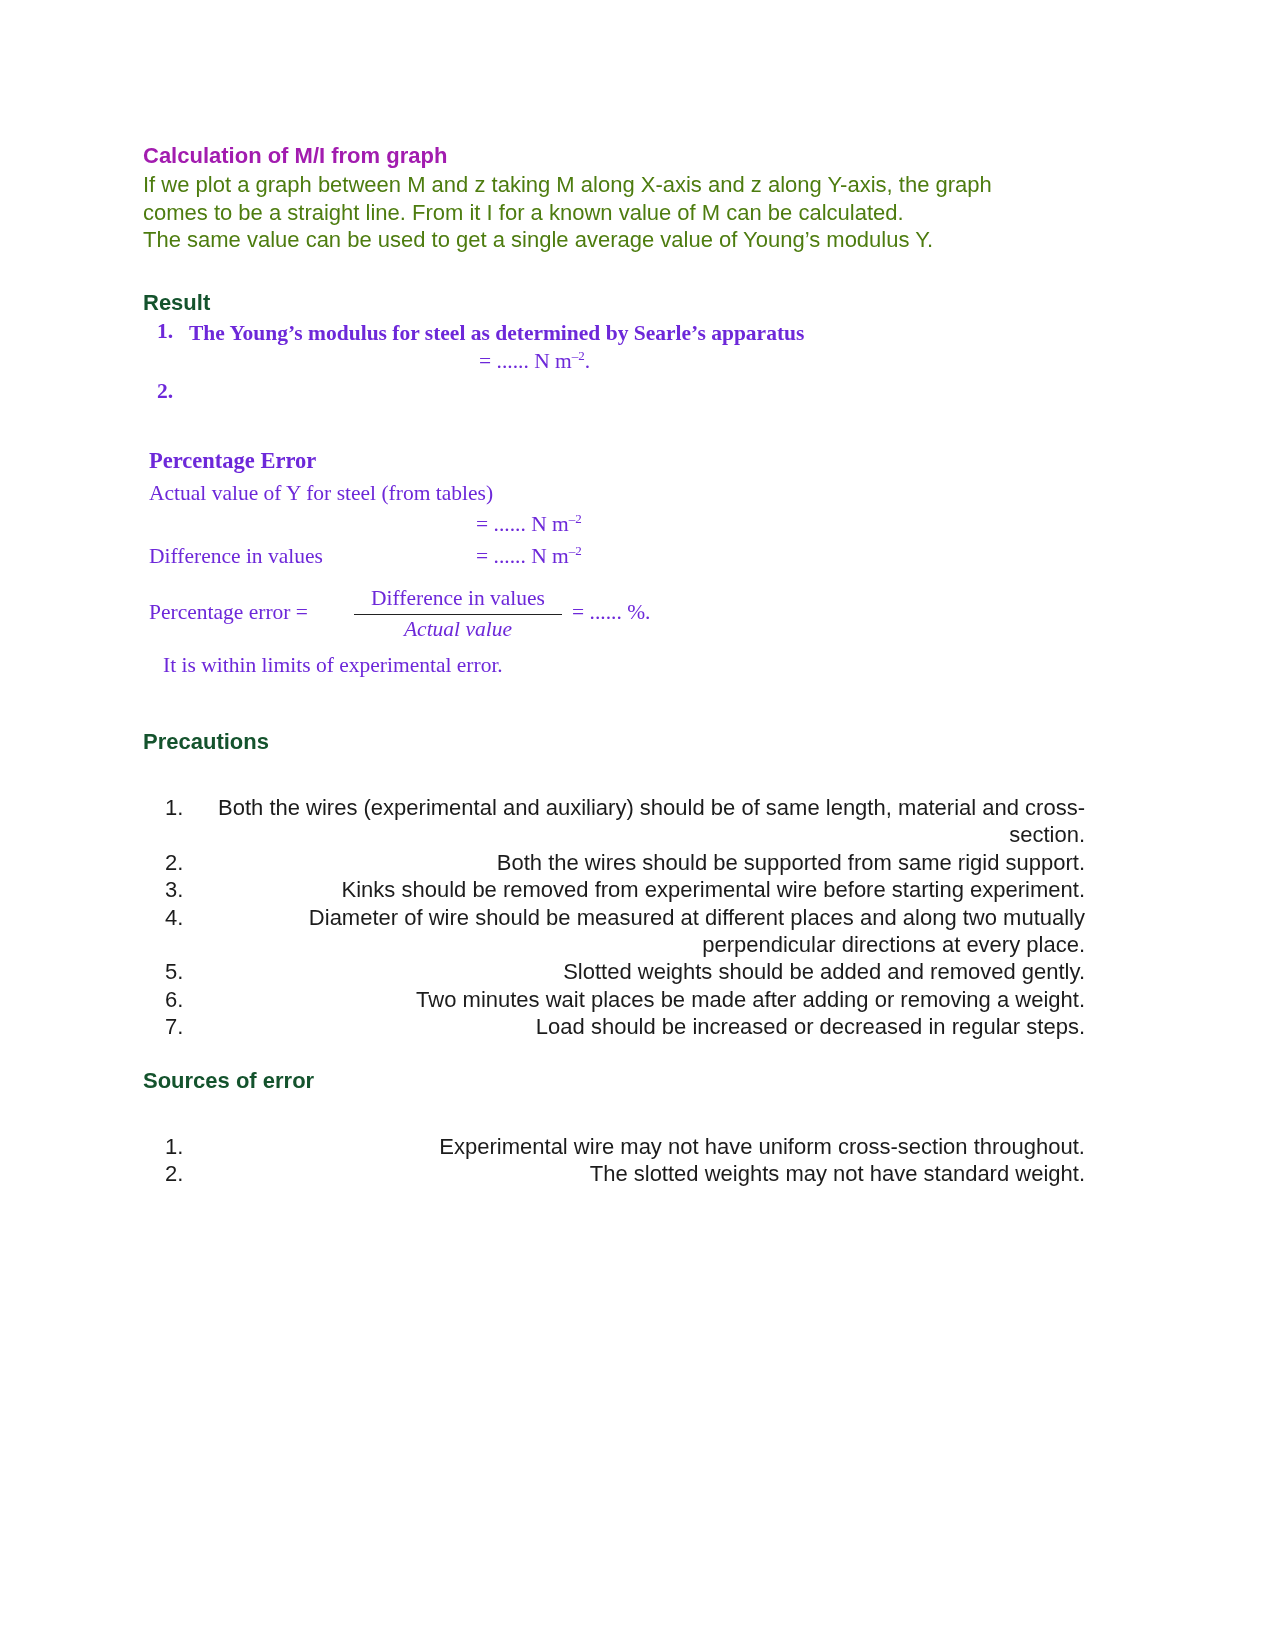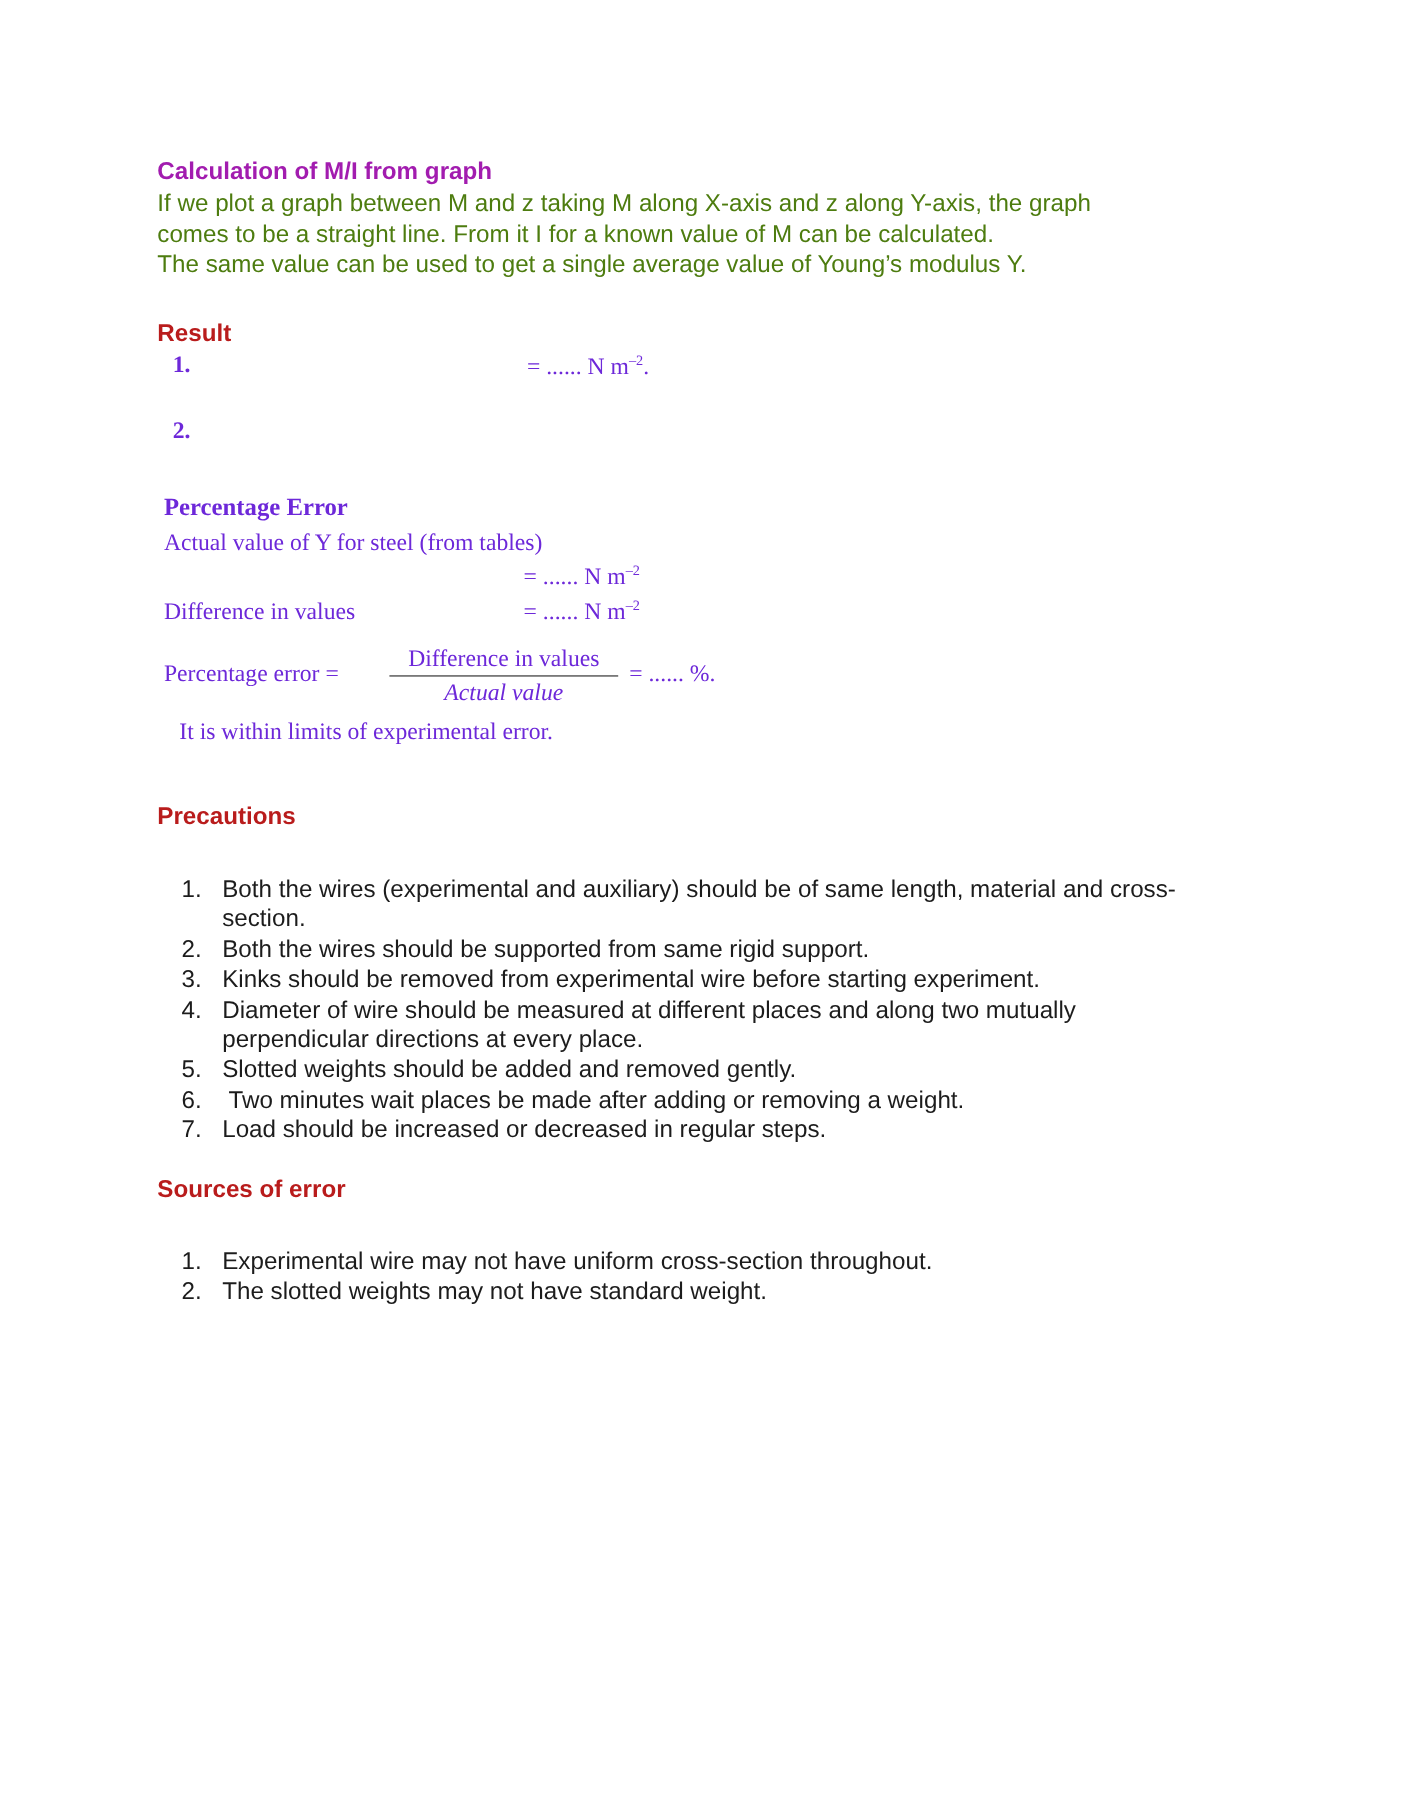--- a/index.html
+++ b/index.html
@@ -3,54 +3,55 @@
 <meta charset="utf-8">
 <style>
   html, body { margin: 0; padding: 0; background: #ffffff; }
   body { width: 1275px; height: 1650px; position: relative; overflow: hidden; color: #1a1a1a; }
   .sans { font-family: "Liberation Sans", "DejaVu Sans", sans-serif; }
   .serif { font-family: "Liberation Serif", "DejaVu Serif", serif; }
   .abs { position: absolute; }
 
   .h-black { font-weight: bold; font-size: 22px; color: #a21caf; }
   .p-sans { font-size: 22px; line-height: 27.5px; color: #4d7c0f; }
-  .h-blue { font-weight: bold; font-size: 22px; color: #b91c1c; }
+  .h-blue { font-weight: bold; font-size: 22px; color: #14532d; }
 
   .serif-text { font-size: 21.5px; color: #6d28d9; }
   .serif-bold { font-weight: bold; }
   sup { font-size: 13px; vertical-align: super; line-height: 0; }
 
   .res-item { position: absolute; left: 157px; width: 930px; }
   .res-num { position: absolute; left: 0; top: 0; }
   .res-body { position: absolute; left: 32px; top: 0; width: 880px; line-height: 28px; }
 
   .list { position: absolute; left: 165px; width: 920px; }
   .li { position: relative; font-size: 22px; line-height: 27.4px; color: #1c1c1c; }
   .li .num { position: absolute; left: 0; top: 0; width: 30px; }
-  .li .txt { display: block; margin-left: 37px; }
+  .li .txt { display: block; margin-left: 37px; text-align: right; }
 
   .frac { position: absolute; display: inline-block; text-align: center; }
   .frac .top { display: block; padding: 0 2px 3px 2px; border-bottom: 1.5px solid #222; }
   .frac .bot { display: block; padding-top: 2px; font-style: italic; }
 </style>
 </head>
 <body>
 
 <div class="abs sans h-black" style="left:143px; top:143px;">Calculation of M/I from graph</div>
 <div class="abs sans p-sans" style="left:143px; top:171px; width:960px;">
   <div>If we plot a graph between M and z taking M along X-axis and z along Y-axis, the graph</div>
   <div>comes to be a straight line. From it I for a known value of M can be calculated.</div>
   <div>The same value can be used to get a single average value of Young’s modulus Y.</div>
 </div>
 
 <div class="abs sans h-blue" style="left:143px; top:290px;">Result</div>
 
 <div class="res-item serif serif-text serif-bold" style="top:319px;">
   <span class="res-num">1.</span>
   <div class="res-body">
+    <div>The Young’s modulus for steel as determined by Searle’s apparatus</div>
     <div style="padding-left:290px; font-weight:normal;">
       <span>= ...... N m</span><sup>–2</sup><span>.</span>
     </div>
   </div>
 </div>
 
 <div class="res-item serif serif-text serif-bold" style="top:379px;">
   <span class="res-num">2.</span>
   <div class="res-body" style="font-weight:normal;">
   </div>

